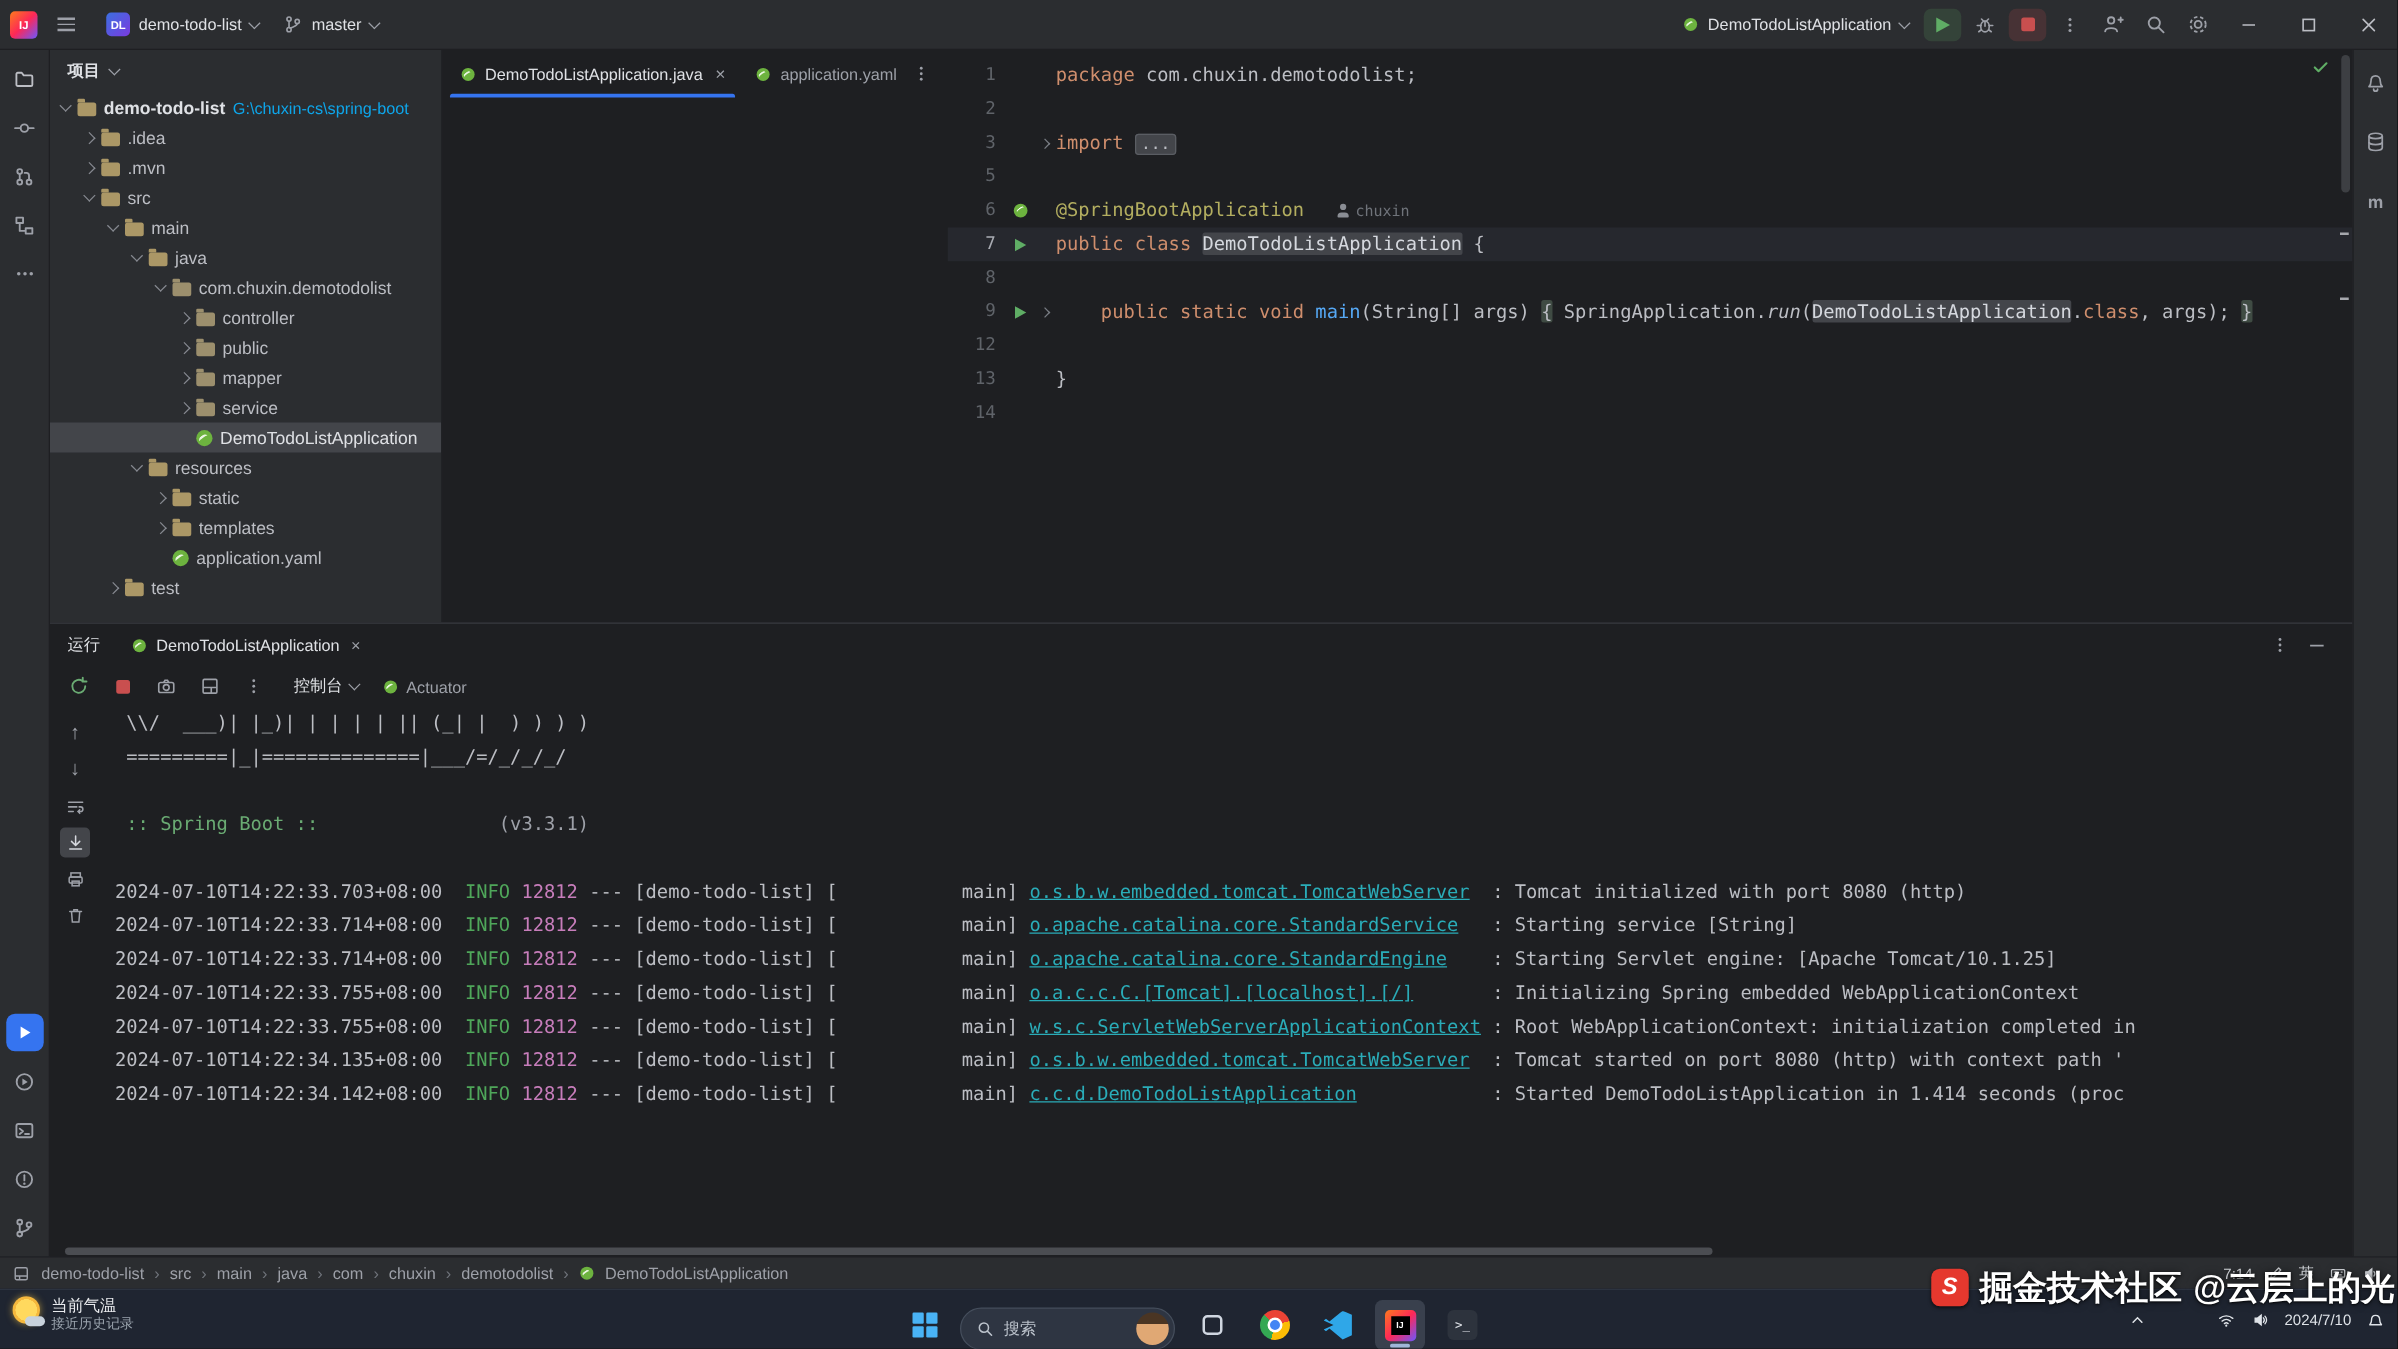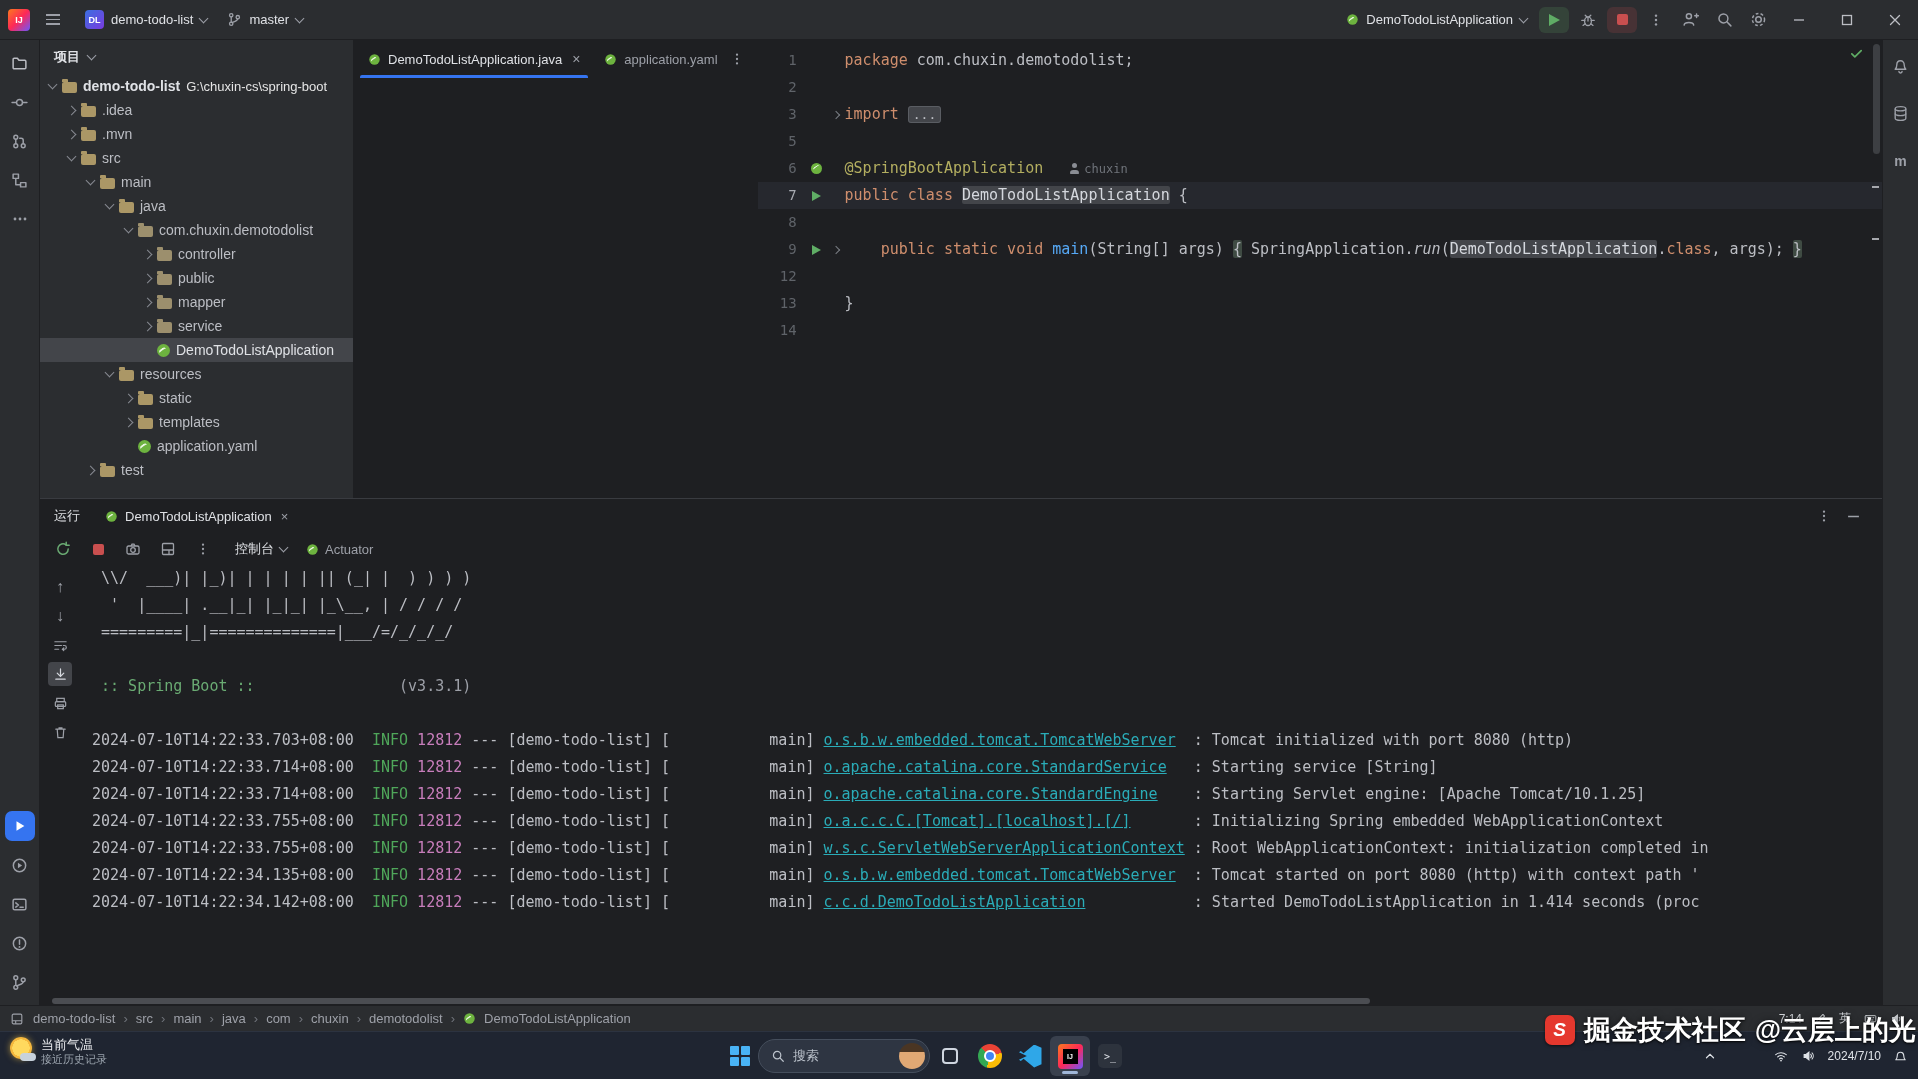--- a/index.html
+++ b/index.html
@@ -48,21 +48,21 @@
 .tchev.down{border-right:1.5px solid #878a91;border-bottom:1.5px solid #878a91;transform:rotate(45deg);margin-top:-4px}
 .tico{flex:none;position:relative}
 .tico.folder,.tico.package{width:15px;height:11px;background:#ab9766;border-radius:2px;margin-top:2px}
 .tico.folder::before,.tico.package::before{content:"";position:absolute;top:-3px;left:0;width:6px;height:3px;background:#ab9766;border-radius:1px 1px 0 0}
 .tico.package{background:#9c8f6d}
 .tico.package::before{background:#9c8f6d}
 .tico.spring{width:13px;height:13px;border-radius:50%;background:#6db33f}
 .tico.spring::after{content:"";position:absolute;left:2px;top:4px;width:8px;height:4px;border-top:2px solid #eaf6e2;border-radius:60%;transform:rotate(-35deg)}
 .tico.mini{transform:scale(.8)}
 .tlabel.bold{font-weight:700;color:#dfe1e5}
-.tpath{color:#e5e5e5;font-size:13px}
+.tpath{color:#0ea5e9;font-size:13px}
 
 
 #editor-col{flex:1;display:flex;flex-direction:row;min-width:0;background:#1e1f22}
 #tabbar{height:38px;flex:none;display:flex;align-items:stretch;padding-left:2px}
 .tab{display:flex;align-items:center;gap:7px;padding:0 12px;font-size:13px;color:#9da0a8;position:relative;cursor:default}
 .tab.active{color:#dfe1e5}
 .tab.active::after{content:"";position:absolute;left:4px;right:4px;bottom:0;height:3px;background:#3574f0;border-radius:2px 2px 0 0}
 .tab .x{color:#9da0a8;font-size:14px;margin-left:3px}
 .tabbar-kebab{margin-left:auto;align-self:center;margin-right:14px}
 #editor{flex:1;position:relative;overflow:hidden;font-family:"DejaVu Sans Mono",monospace;font-size:15px;padding-top:7px}
@@ -128,21 +128,21 @@
 .citem{cursor:pointer}
 #status-right{margin-left:auto;display:flex;align-items:center;gap:12px;color:#cfd2d6;font-size:12px;padding-right:4px}
 
 
 #taskbar{height:48px;background:#1f2531;border-top:1px solid #2c3340;position:relative}
 #weather{position:absolute;left:10px;top:5px;display:flex;align-items:flex-start;gap:9px}
 .sun-ic{width:22px;height:22px;border-radius:50%;background:radial-gradient(circle,#ffd95e 0 55%,#f5b83d 56% 100%);position:relative;box-shadow:0 0 6px rgba(245,196,70,.6)}
 .sun-ic::after{content:"";position:absolute;bottom:-2px;right:-4px;width:16px;height:8px;border-radius:6px;background:#c8d2dc}
 #weather .t1{font-size:13px;color:#e8eaed;line-height:16px}
 #weather .t2{font-size:11px;color:#9aa3ad;line-height:13px}
-#tb-center{position:absolute;left:722px;top:0;height:48px;display:flex;align-items:center;}
+#tb-center{position:absolute;left:722px;top:0;height:48px;display:flex;align-items:flex-end;gap:10px}
 .win-logo{width:36px;height:40px;border-radius:5px;display:flex;align-items:center;justify-content:center}
 .win-grid{width:20px;height:20px;display:grid;grid-template-columns:9px 9px;grid-template-rows:9px 9px;gap:2px}
 .win-grid i{background:#49b3f5;border-radius:1px}
 #search-pill{width:172px;height:34px;border-radius:17px;background:#2e3542;border:1px solid #454e5c;display:flex;align-items:center;gap:8px;padding:0 4px 0 12px;color:#bcc3cc;font-size:13px}
 #search-pill .avatar{margin-left:auto;width:26px;height:26px;border-radius:50%;background:linear-gradient(180deg,#4a3523 0 34%,#e0a874 35% 100%)}
 .task-tile{width:40px;height:40px;border-radius:6px;display:flex;align-items:center;justify-content:center;position:relative}
 .task-tile.active{background:#39404d}
 .task-tile.active::after{content:"";position:absolute;bottom:2px;left:12px;right:12px;height:3px;border-radius:2px;background:#9fb6d8}
 .generic-ic{width:16px;height:16px;border:2px solid #cfd6e0;border-radius:4px}
 .chrome-ic{width:24px;height:24px;border-radius:50%;background:conic-gradient(from -45deg,#ea4335 0 120deg,#fbbc05 0 240deg,#34a853 0 360deg);position:relative}
@@ -610,21 +610,20 @@
                 </svg>
             </div>
             <div class="cs-btn">
               <svg width="15" height="15" viewBox="0 0 16 16" stroke="#9da0a8" fill="none" stroke-width="1.3" stroke-linecap="round">
                   <path d="M3 4.5h10M6.5 4.5V3h3v1.5M4.5 4.5l.7 9h5.6l.7-9"></path>
                 </svg>
             </div>
           </div>
           <div id="console-text">
               <div class="cline ban"> \\/  ___)| |_)| | | | | || (_| |  ) ) ) )</div>
-              <div class="cline ban">  '  |____| .__|_| |_|_| |_\__, | / / / /</div>
               <div class="cline ban"> =========|_|==============|___/=/_/_/_/</div>
               <div class="cline"></div>
               <div class="cline"><span class="sb-label"> :: Spring Boot ::</span><span class="sb-ver">                (v3.3.1)</span></div>
               <div class="cline"></div>
               <div class="cline log"><span class="lt">2024-07-10T14:22:33.703+08:00  </span><span class="ll">INFO</span><span class="lp"> 12812 </span><span class="lt">--- [demo-todo-list] [           main] </span><span class="lg">o.s.b.w.embedded.tomcat.TomcatWebServer</span><span class="lt">  : </span><span class="lm">Tomcat initialized with port 8080 (http)</span></div>
               <div class="cline log"><span class="lt">2024-07-10T14:22:33.714+08:00  </span><span class="ll">INFO</span><span class="lp"> 12812 </span><span class="lt">--- [demo-todo-list] [           main] </span><span class="lg">o.apache.catalina.core.StandardService</span><span class="lt">   : </span><span class="lm">Starting service [String]</span></div>
               <div class="cline log"><span class="lt">2024-07-10T14:22:33.714+08:00  </span><span class="ll">INFO</span><span class="lp"> 12812 </span><span class="lt">--- [demo-todo-list] [           main] </span><span class="lg">o.apache.catalina.core.StandardEngine</span><span class="lt">    : </span><span class="lm">Starting Servlet engine: [Apache Tomcat/10.1.25]</span></div>
               <div class="cline log"><span class="lt">2024-07-10T14:22:33.755+08:00  </span><span class="ll">INFO</span><span class="lp"> 12812 </span><span class="lt">--- [demo-todo-list] [           main] </span><span class="lg">o.a.c.c.C.[Tomcat].[localhost].[/]</span><span class="lt">       : </span><span class="lm">Initializing Spring embedded WebApplicationContext</span></div>
               <div class="cline log"><span class="lt">2024-07-10T14:22:33.755+08:00  </span><span class="ll">INFO</span><span class="lp"> 12812 </span><span class="lt">--- [demo-todo-list] [           main] </span><span class="lg">w.s.c.ServletWebServerApplicationContext</span><span class="lt"> : </span><span class="lm">Root WebApplicationContext: initialization completed in</span></div>
               <div class="cline log"><span class="lt">2024-07-10T14:22:34.135+08:00  </span><span class="ll">INFO</span><span class="lp"> 12812 </span><span class="lt">--- [demo-todo-list] [           main] </span><span class="lg">o.s.b.w.embedded.tomcat.TomcatWebServer</span><span class="lt">  : </span><span class="lm">Tomcat started on port 8080 (http) with context path '</span></div>

